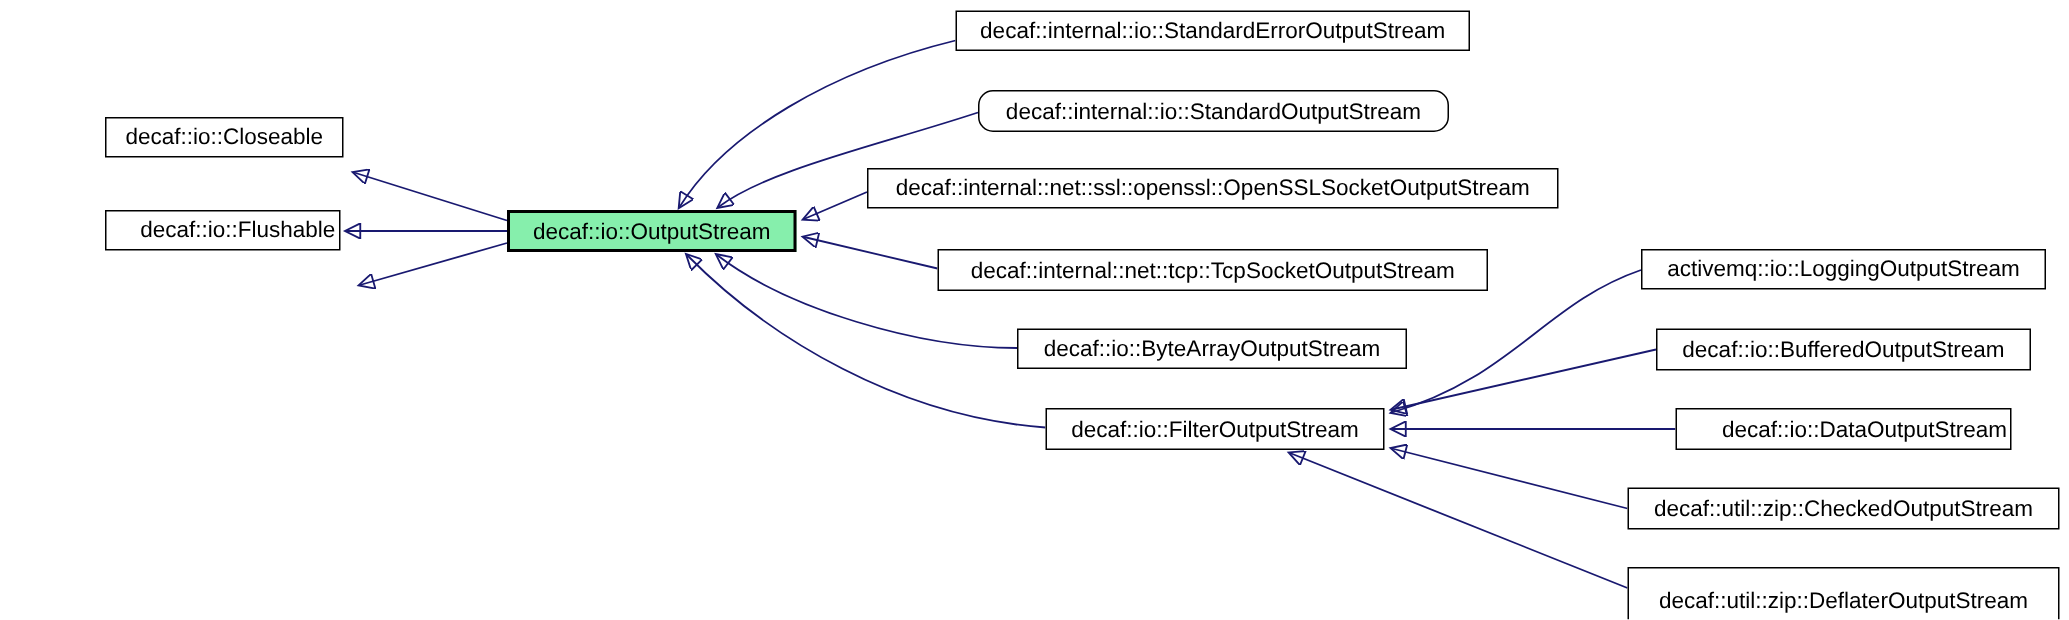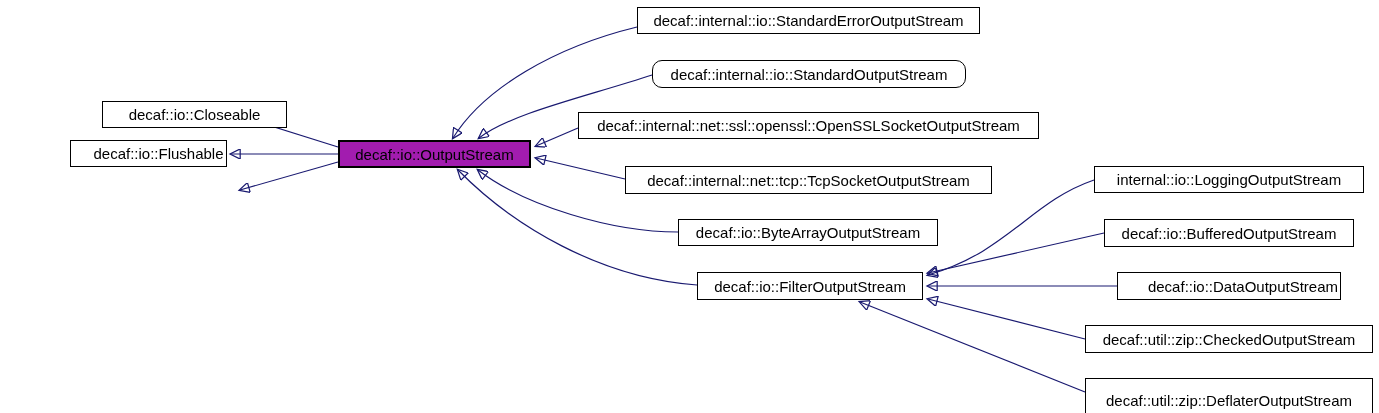--- a/index.html
+++ b/index.html
@@ -35,21 +35,21 @@
     color: #000000;
     font-size: 15px;
     line-height: 1;
     display: flex;
     align-items: center;
     justify-content: center;
     white-space: nowrap;
     cursor: pointer;
   }
   .node.selected {
-    background: #a21caf;
+    background: #86efac;
     border-width: 2px;
     cursor: default;
   }
 </style>
 </head>
 <body>
 
 <div class="canvas">
 
   <svg class="edges" viewBox="0 0 1379 413" xmlns="http://www.w3.org/2000/svg">
@@ -67,40 +67,40 @@
     <path marker-end="url(#arrow)" d="M625,179 L536,158"></path>
     <path marker-end="url(#arrow)" d="M678,232 C612,232 525,206 478,170"></path>
     <path marker-end="url(#arrow)" d="M697,285 C600,278 513,226 458,170"></path>
     <path marker-end="url(#arrow)" d="M1094,180 C1030,202 1008,252 928,275"></path>
     <path marker-end="url(#arrow)" d="M1104,233 L928,273"></path>
     <path marker-end="url(#arrow)" d="M1117,286 L928,286"></path>
     <path marker-end="url(#arrow)" d="M1085,339 L928,299"></path>
     <path marker-end="url(#arrow)" d="M1085,392 L860,302"></path>
   </svg>
 
-  <div class="node" style="left:70px;  top:101px;  width:185px; height:27px;margin-left:32px;">decaf::io::Closeable</div>
+  <div class="node" style="left:70px;  top:78px;  width:159px; height:27px;">decaf::io::Closeable</div>
 
   <div class="node" style="left:70px;  top:140px; width:157px; height:27px;padding-left:20px;">decaf::io::Flushable</div>
 
 
   <div class="node selected" style="left:338px; top:140px; width:193px; height:28px;">decaf::io::OutputStream</div>
 
   <div class="node" style="left:637px; top:7px;   width:343px; height:27px;">decaf::internal::io::StandardErrorOutputStream</div>
 
   <div class="node" style="left:652px; top:60px;  width:314px; height:28px;border-radius:10px;">decaf::internal::io::StandardOutputStream</div>
 
   <div class="node" style="left:578px; top:112px; width:461px; height:27px;">decaf::internal::net::ssl::openssl::OpenSSLSocketOutputStream</div>
 
   <div class="node" style="left:625px; top:166px; width:367px; height:28px;">decaf::internal::net::tcp::TcpSocketOutputStream</div>
 
   <div class="node" style="left:678px; top:219px; width:260px; height:27px;">decaf::io::ByteArrayOutputStream</div>
 
   <div class="node" style="left:697px; top:272px; width:226px; height:28px;">decaf::io::FilterOutputStream</div>
 
-  <div class="node" style="left:1094px; top:166px; width:270px; height:27px;">internal::io::LoggingOutputStream</div>
+  <div class="node" style="left:1094px; top:166px; width:270px; height:27px;">activemq::io::LoggingOutputStream</div>
 
   <div class="node" style="left:1104px; top:219px; width:250px; height:28px;">decaf::io::BufferedOutputStream</div>
 
   <div class="node" style="left:1117px; top:272px; width:224px; height:28px;padding-left:28px;">decaf::io::DataOutputStream</div>
 
   <div class="node" style="left:1085px; top:325px; width:288px; height:28px;">decaf::util::zip::CheckedOutputStream</div>
 
   <div class="node" style="left:1085px; top:378px; width:288px; height:44px;">decaf::util::zip::DeflaterOutputStream</div>
 
 </div>

